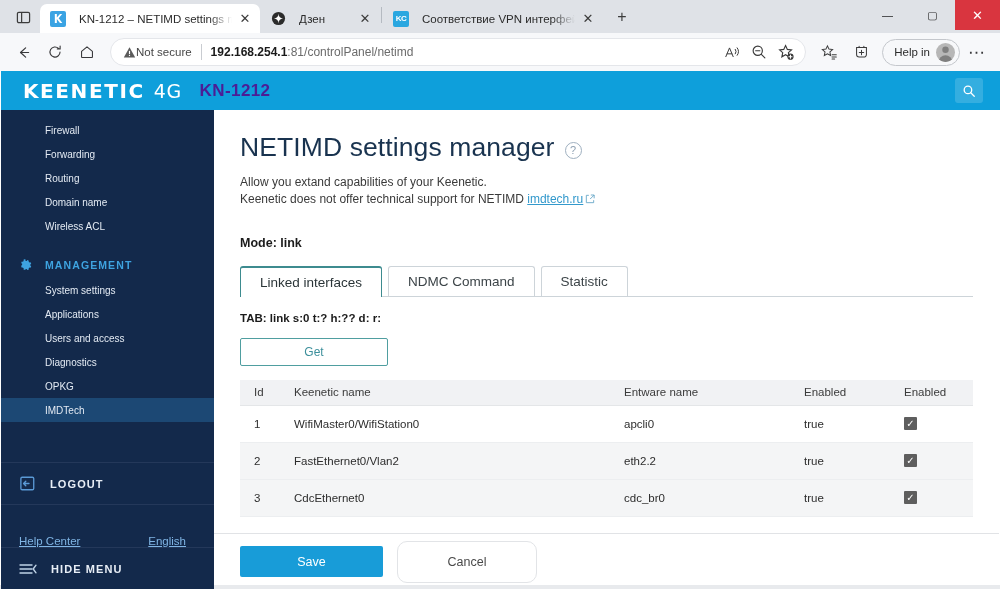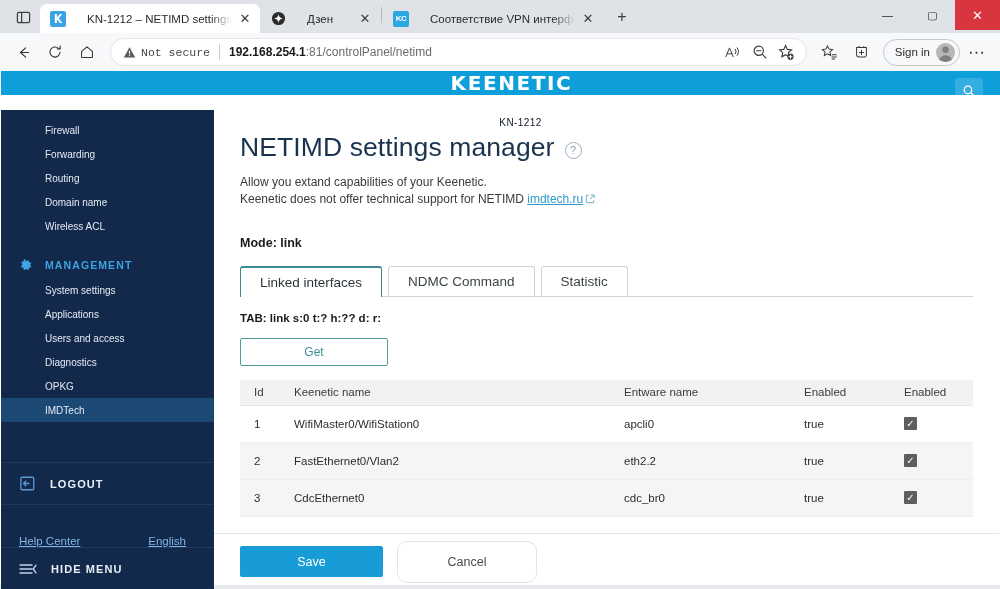--- a/index.html
+++ b/index.html
@@ -45,21 +45,21 @@
     color: #2b2b2b;
     position: relative;
     max-width: 220px;
     min-width: 120px;
   }
   .tab.active { background: #ffffff; }
   .tab.inactive { background: transparent; }
   .tab-favicon {
     width: 16px; height: 16px;
     flex: 0 0 16px;
-    margin-right: 21px;
+    margin-right: 13px;
     display: flex; align-items: center; justify-content: center;
     border-radius: 2px;
     font-size: 9px;
     font-weight: bold;
     color: #fff;
   }
   .fav-keenetic { background: #3aa3e3; }
   .fav-zen { background: transparent; color: #444; font-size: 15px; }
   .fav-kc { background: #2aa7e0; font-size: 8px; letter-spacing: -0.5px; }
   .tab-title {
@@ -126,24 +126,23 @@
     background: #ffffff;
     border-radius: 14px;
     display: flex; align-items: center;
     padding: 0 6px 0 12px;
     margin: 0 6px;
     font-size: 12px;
     min-width: 0;
     border: 1px solid #e4e6ea;
   }
   .notsecure {
-    display: flex; align-items: center; gap: 5px;
+    display: flex; align-items: center; 
     color: #474747; font-size: 11.5px;
     flex: 0 0 auto;
-    font-family: Liberation Mono, monospace;
   }
   .omni-sep {
     width: 1px; height: 16px; background: #c9ccd1;
     margin: 0 9px;
     flex: 0 0 1px;
   }
   .url {
     flex: 1 1 auto;
     font-size: 12px;
     white-space: nowrap; overflow: hidden;
@@ -181,41 +180,40 @@
     background: #ffffff;
     display: flex;
     position: relative;
     overflow: hidden;
     border-left: 1px solid #ffffff;
   }
 
   
   .kee-header {
     position: absolute; top: 0; left: 0; right: 0;
-    height: 24px;
+    height: 39px;
     background: #0e9fdb;
     display: flex; align-items: center;
     padding-left: 22px;
     z-index: 5;
-    flex-direction: column;
   }
   .kee-logo {
     font-size: 20px;
     letter-spacing: 1.6px;
     font-weight: 700;
     color: #ffffff;
     font-family: "DejaVu Sans", sans-serif;
   }
   .kee-4g {
     font-size: 19px; color: #ffffff; font-weight: 400;
     margin-left: 9px; letter-spacing: 0.5px;
     font-family: "DejaVu Sans", sans-serif;
   }
   .kee-model {
-    font-size: 10px; color: #0f172a; font-weight: 400;
+    font-size: 17px; color: #4c1d95; font-weight: 700;
     margin-left: 18px; letter-spacing: 0.4px;
   }
   .kee-search {
     position: absolute; right: 17px; top: 7px;
     width: 28px; height: 25px;
     border-radius: 3px;
     background: rgba(255,255,255,0.16);
     display: flex; align-items: center; justify-content: center;
   }
 
@@ -563,21 +561,21 @@
     </div>
     <div class="tb-btn">
       <svg width="17" height="17" viewBox="0 0 20 20" fill="none" stroke="#3b3b3b" stroke-width="1.2">
           <path d="M4.2 4.2h11.6v8.2a3 3 0 0 1-3 3H7.2a3 3 0 0 1-3-3z"></path>
           <path d="M7.2 4.2V2.6M12.8 4.2V2.6" stroke-linecap="round"></path>
           <path d="M10 7.4v5.2M7.4 10h5.2" stroke-linecap="round"></path>
         </svg>
     </div>
 
     <div class="signin">
-      <span>Sign in</span>
+      <span>Help in</span>
       <span class="avatar">
         <svg width="19" height="19" viewBox="0 0 20 20">
             <circle cx="10" cy="7.2" r="3.4" fill="#7f7f7f"></circle>
             <path d="M2.8 20a7.2 7.2 0 0 1 14.4 0z" fill="#7f7f7f"></path>
           </svg>
       </span>
     </div>
 
     <div class="tb-btn" style="font-size:17px;letter-spacing:1px;">⋯</div>
   </div>

